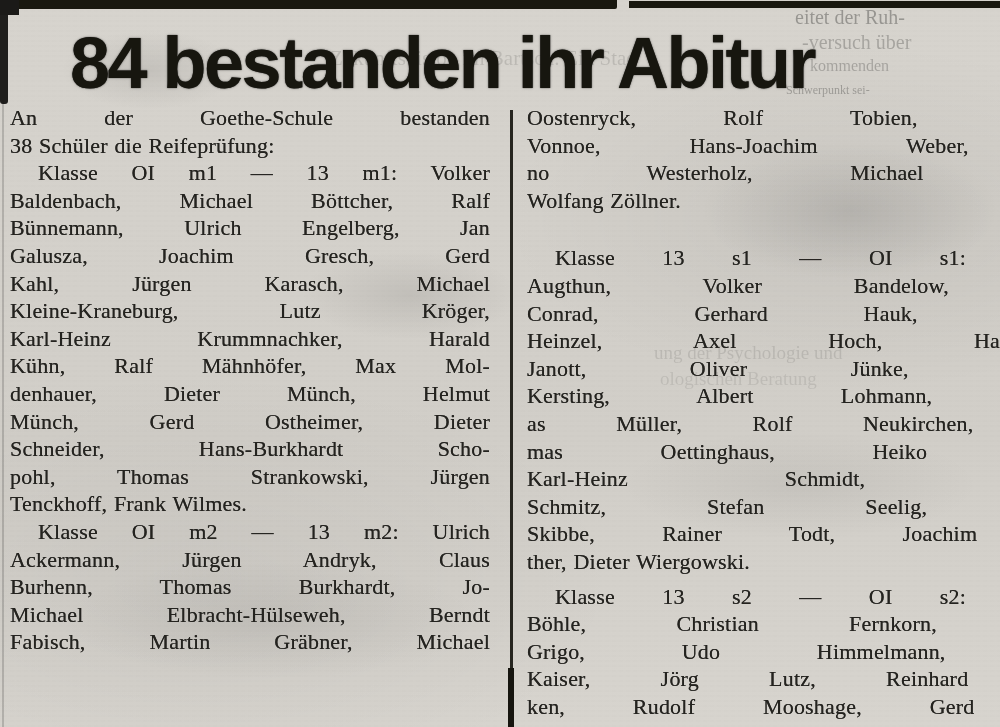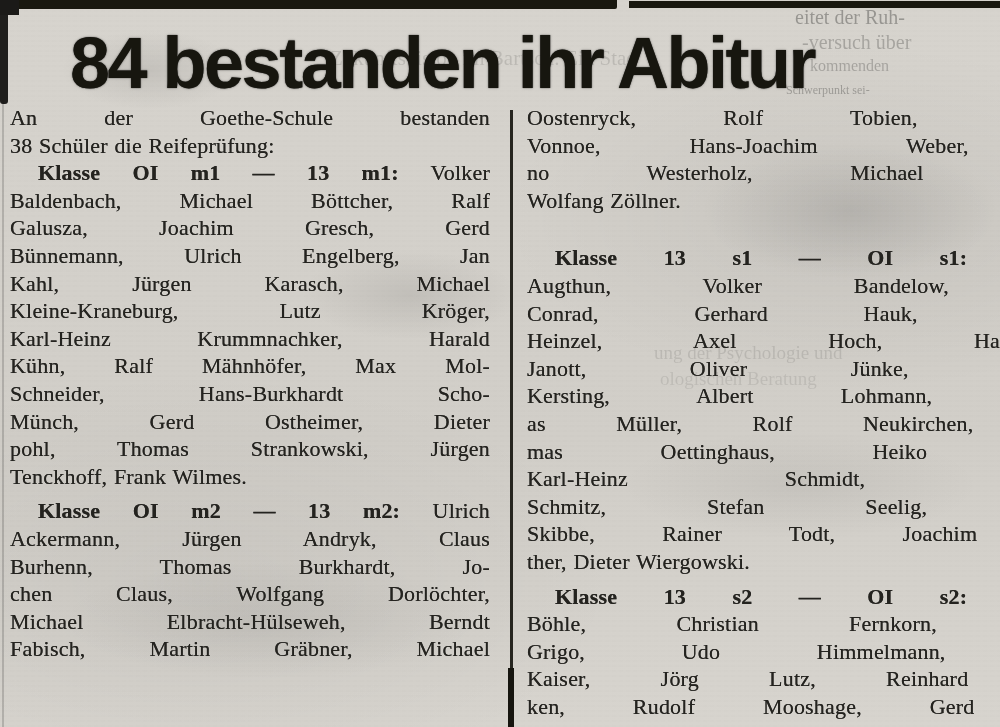--- a/index.html
+++ b/index.html
@@ -35,21 +35,21 @@
             font-size:72px;letter-spacing:-2.5px;color:var(--headline_ink);
             white-space:nowrap;text-shadow:0 0 1px rgba(10,10,10,.85), 0 0 3px rgba(10,10,10,.25);}
   
   .col{position:absolute;top:104px;font-size:22px;line-height:27.6px;
        color:var(--ink);text-shadow:0 0 .4px rgba(25,25,25,.75);letter-spacing:.2px;}
   #col-left{left:10px;width:480px;}
   #col-right{left:527px;width:560px;}
   .line{text-align:justify;text-align-last:justify;word-spacing:1px;}
   .line.last{text-align-last:left;}
   .line.indent{padding-left:28px;}
-  .line b{font-weight:700;}
+  .line b{font-weight:400;}
   #divider{position:absolute;left:510px;top:110px;width:3px;height:617px;background:#26251f;}
   #divider-heavy{position:absolute;left:508px;top:668px;width:6px;height:59px;background:#16150f;}
   
   .ghost{position:absolute;color:#3a3a38;font-family:"Liberation Serif", serif;
          white-space:nowrap;filter:blur(.6px);pointer-events:none;}
 </style>
 </head>
 <body>
 
 <div id="page">
@@ -77,34 +77,34 @@
   <div id="edge-corner"></div>
   <div id="edge-faint"></div>
 
   <div id="headline">84 bestanden ihr Abitur</div>
 
   <div id="col-left" class="col">
       <div class="line">An der Goethe-Schule bestanden</div>
       <div class="line last">38 Schüler die Reifeprüfung:</div>
       <div class="line indent"><b>Klasse OI m1 — 13 m1:</b> Volker</div>
       <div class="line">Baldenbach, Michael Böttcher, Ralf</div>
+      <div class="line">Bünnemann, Ulrich Engelberg, Jan</div>
       <div class="line">Galusza, Joachim Gresch, Gerd</div>
-      <div class="line">Bünnemann, Ulrich Engelberg, Jan</div>
       <div class="line">Kahl, Jürgen Karasch, Michael</div>
       <div class="line">Kleine-Kraneburg, Lutz Kröger,</div>
       <div class="line">Karl-Heinz Krummnachker, Harald</div>
       <div class="line">Kühn, Ralf Mähnhöfer, Max Mol-</div>
+      <div class="line">denhauer, Dieter Münch, Helmut</div>
+      <div class="line">Münch, Gerd Ostheimer, Dieter</div>
       <div class="line">Schneider, Hans-Burkhardt Scho-</div>
-      <div class="line">Münch, Gerd Ostheimer, Dieter</div>
       <div class="line">pohl, Thomas Strankowski, Jürgen</div>
       <div class="line last">Tenckhoff, Frank Wilmes.</div>
-      <div class="line indent" style="margin-top: 7px;"><b>Klasse OI m2 — 13 m2:</b> Ulrich</div>
+      <div class="line indent" style="margin-top: 0;"><b>Klasse OI m2 — 13 m2:</b> Ulrich</div>
       <div class="line">Ackermann, Jürgen Andryk, Claus</div>
       <div class="line">Burhenn, Thomas Burkhardt, Jo-</div>
-      <div class="line">chen Claus, Wolfgang Dorlöchter,</div>
       <div class="line">Michael Elbracht-Hülseweh, Berndt</div>
       <div class="line">Fabisch, Martin Gräbner, Michael</div>
     </div>
 
   <div id="divider"></div>
   <div id="divider-heavy"></div>
 
   <div id="col-right" class="col">
       <div class="line">Oostenryck, Rolf Tobien, Reinhard</div>
       <div class="line">Vonnoe, Hans-Joachim Weber, Ar-</div>

